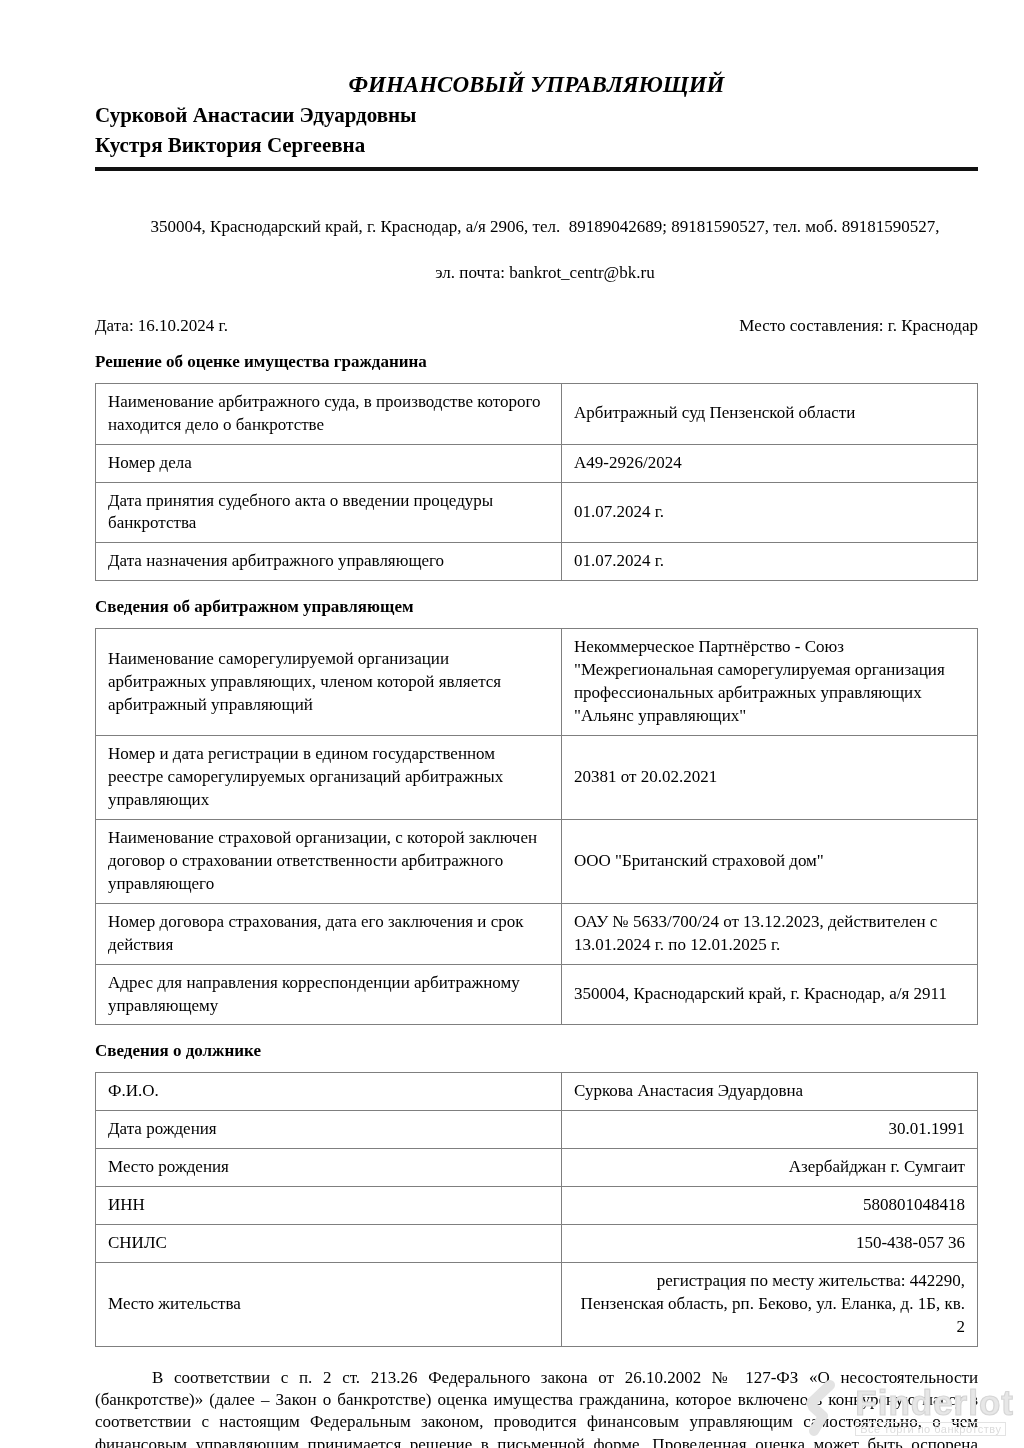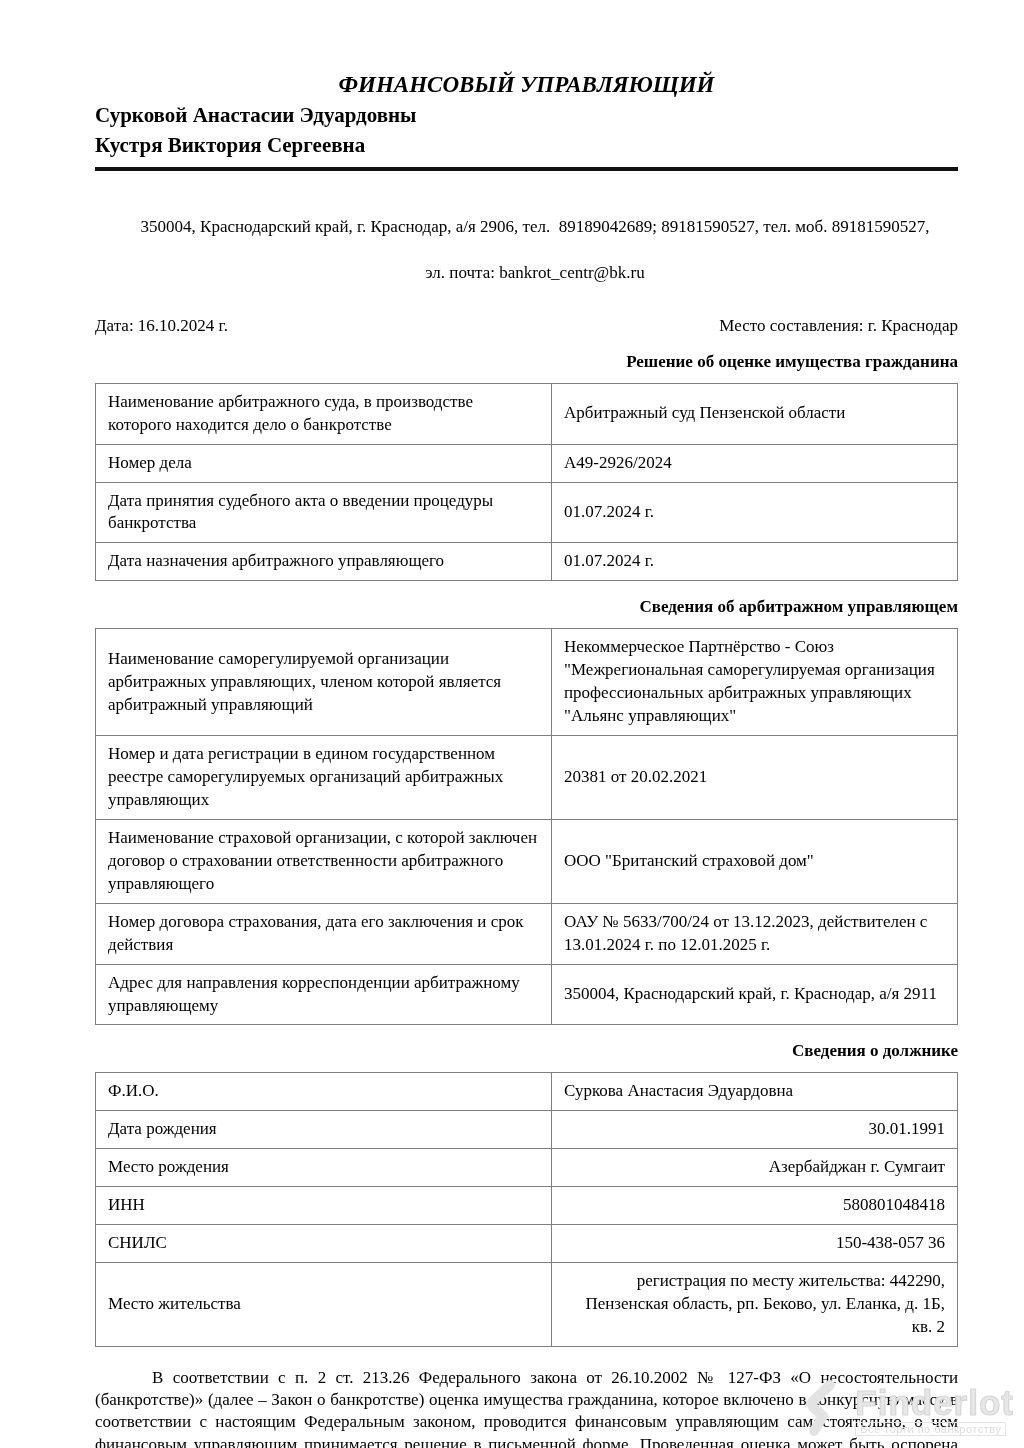--- a/index.html
+++ b/index.html
@@ -1,29 +1,29 @@
 <!DOCTYPE html>
 <html><head>
 <meta charset="utf-8">
 <style>
   html,body{margin:0;padding:0;}
   body{
     width:1024px;height:1448px;background:#ffffff;color:#000;
     font-family:"Liberation Serif", serif;position:relative;overflow:hidden;
   }
   .doc{position:absolute;top:0;left:0;width:1024px;height:1448px;
-       padding:72px 66px 0 95px;box-sizing:border-box;}
+       padding:72px 46px 0 95px;box-sizing:border-box;}
   
   .h-title{font-size:23px;font-weight:bold;font-style:italic;text-align:center;margin:0 0 5px;}
   .h-sub{font-size:21px;font-weight:bold;text-align:left;margin:0 0 5px;}
   .h-rule{border:none;border-top:4px solid #111;margin:9px 0 0;}
   .addr{margin-top:22px;text-align:center;font-size:17px;line-height:1.35;white-space:pre-wrap;}
   .date-place{display:flex;justify-content:space-between;font-size:17px;margin-top:8px;}
   
-  .sec-title{font-size:17px;font-weight:bold;text-align:right;margin:16px 0 11px;}
+  .sec-title{font-size:17px;font-weight:bold;text-align:left;margin:16px 0 11px;}
   
   table{width:100%;border-collapse:collapse;font-size:17px;table-layout:fixed;}
   td{border:1px solid #7f7f7f;padding:7px 12px;line-height:1.35;vertical-align:middle;
      word-wrap:break-word;}
   td.lab{width:50%;}
   td.val.right{text-align:right;}
   
   .body-text{margin-top:20px;font-size:17px;line-height:1.31;text-align:justify;}
   .body-text p{margin:0;text-indent:57px;}
   

